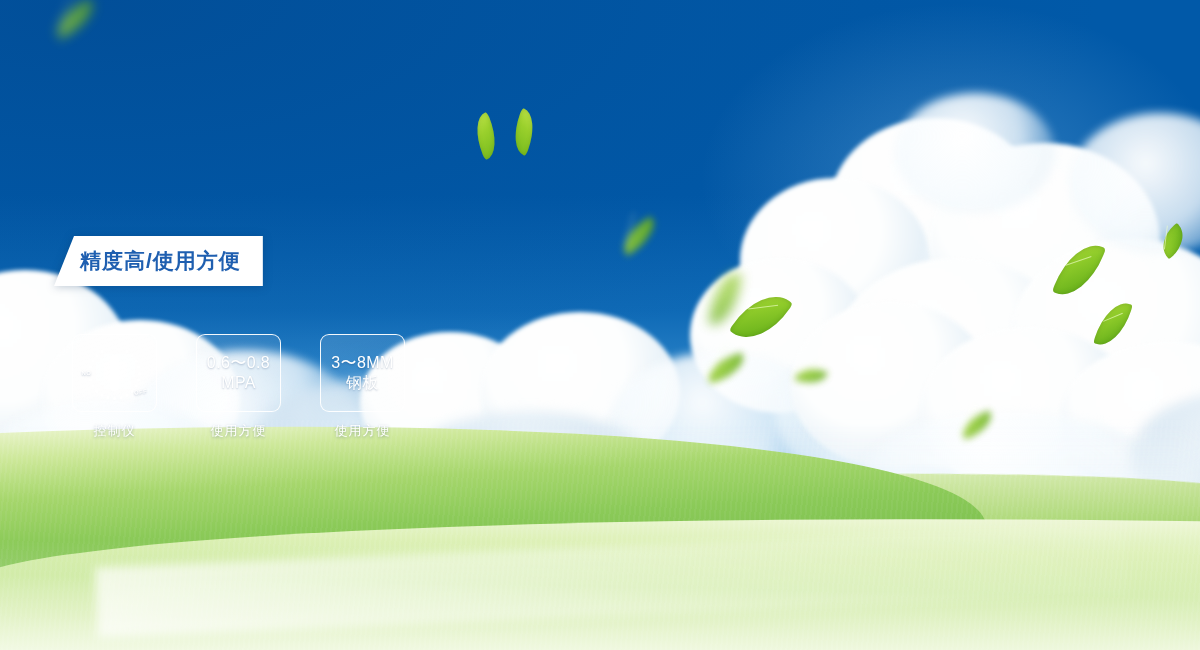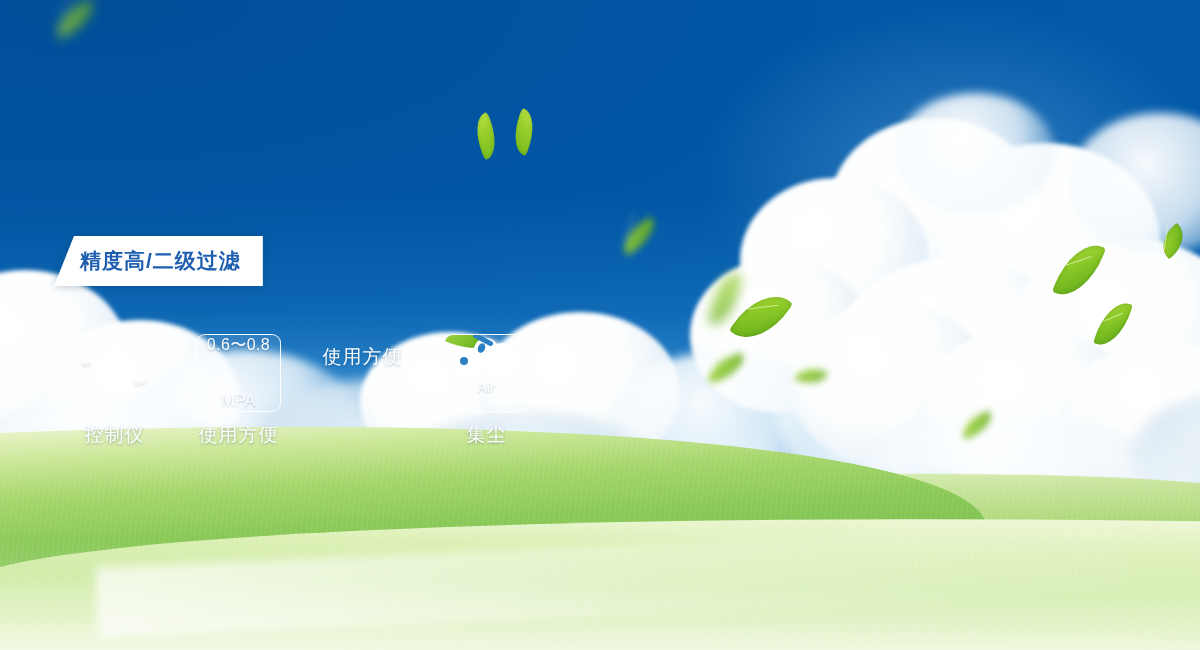--- a/index.html
+++ b/index.html
@@ -164,29 +164,29 @@
     position: absolute; left: 72px; top: 334px;
     display: flex; gap: 39px;
   }
   .feature { width: 85px; display: flex; flex-direction: column; align-items: center; }
   .feat-box {
     width: 85px; height: 78px;
     border: 1.6px solid rgba(255,255,255,0.95);
     border-radius: 9px;
     background: linear-gradient(160deg, rgba(255,255,255,0.13), rgba(255,255,255,0.04));
     display: flex; flex-direction: column;
-    align-items: center; justify-content: space-between;
+    align-items: center; justify-content: center;
     color: #ffffff;
     position: relative;
     overflow: hidden;
     text-shadow: 0 1px 2px rgba(0,40,90,0.25);
   }
   .feat-text { font-size: 16px; line-height: 1.22; text-align: center; font-weight: 400; letter-spacing: .4px; }
   .feat-label {
-    margin-top: 10px; font-size: 19px; color: #ffffff;
+    margin-top: 10px; font-size: 13px; color: #ffffff;
     letter-spacing: 1px; white-space: nowrap;
     text-shadow: 0 1px 3px rgba(0,40,90,0.35);
   }
 
   
   .gauge { position: relative; width: 66px; height: 58px; }
   .gauge .dots { position: absolute; inset: 0; }
   .gauge .dot {
     position: absolute; width: 3px; height: 3px;
     background: #fff; border-radius: 50%;
@@ -352,21 +352,21 @@
       </div>
     </div>
 
   <div class="sprout">
     <div class="sl left"></div>
     <div class="sl right"></div>
   </div>
 
 
   <div class="tagline">
-    <div class="tag-right">精度高/二级过滤</div>
+    <div class="tag-right">精度高/使用方便</div>
   </div>
 
   <div class="features">
 
     <div class="feature">
       <div class="feat-box">
         <div class="gauge">
           <div class="dots">
             <div class="dot" style="transform:rotate(30deg)  translate(0,-25px);"></div>
             <div class="dot" style="transform:rotate(45deg)  translate(0,-25px);"></div>
@@ -401,35 +401,22 @@
     <div class="feature">
       <div class="feat-box">
         <div class="feat-text">0.6〜0.8</div>
         <div class="feat-text">MPA</div>
       </div>
       <div class="feat-label">使用方便</div>
     </div>
 
 
     <div class="feature">
+      <div class="feat-box">
+        <div class="feat-text">3〜8MM</div>
+        <div class="feat-text">钢板</div>
+      </div>
       <div class="feat-label">使用方便</div>
     </div>
 
-    <div class="feature">
-      <div class="feat-box">
-        <div class="airicon">
-          <div class="leafbg"></div>
-          <div class="cmain"></div>
-          <div class="cb1"></div>
-          <div class="cb2"></div>
-          <div class="cs"></div>
-          <div class="cs2"></div>
-          <div class="hole1"></div>
-          <div class="hole2"></div>
-          <div class="slash"></div>
-          <div class="airtx">Air</div>
-        </div>
-      </div>
-      <div class="feat-label">集尘</div>
-    </div>
 
   </div>
 </div>
 
 </body></html>

